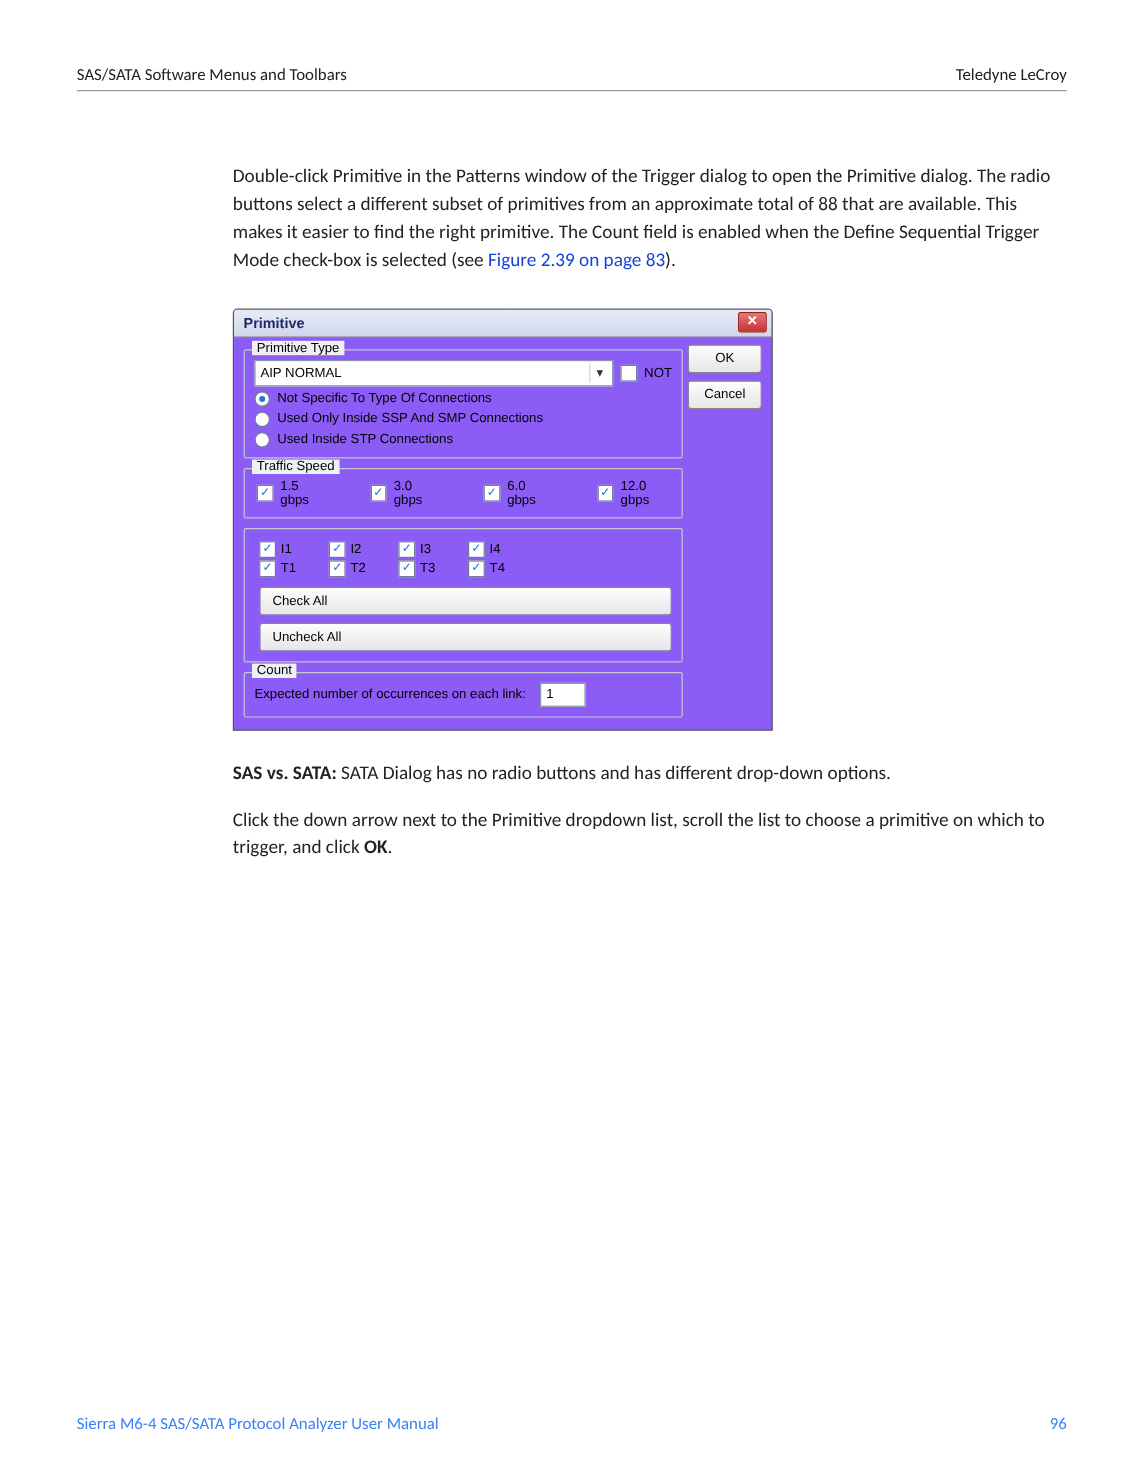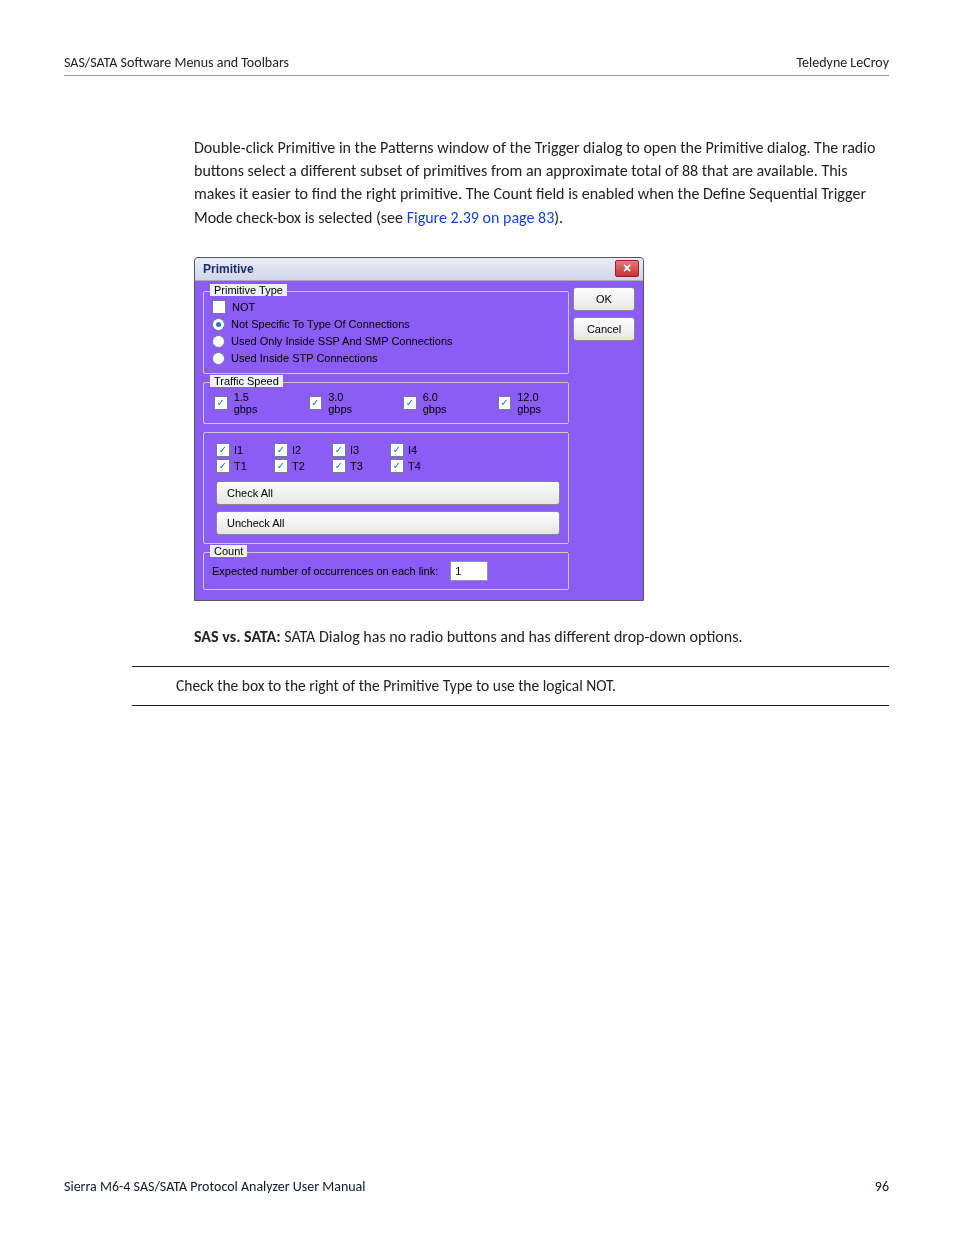--- a/index.html
+++ b/index.html
@@ -169,21 +169,21 @@
   .note-rule p { margin: 0; }
   .note-inset {
     padding-left: 44px;
   }
   .footer {
     position: absolute;
     bottom: 40px;
     left: 64px; right: 64px;
     display: flex; justify-content: space-between;
     font-size: 14px;
-    color: #0f172a;
+    color: #3b82f6;
   }
   .bold { font-weight: 600; }
 </style>
 </head>
 <body>
 
 <div class="page">
 
   <div class="running-head">
     <span>SAS/SATA Software Menus and Toolbars</span>
@@ -203,20 +203,24 @@
         <span class="close-btn">
           <span>✕</span>
         </span>
       </div>
       <div class="dlg-body">
         <div class="dlg-left">
 
           <div class="grp">
             <span class="grp-title">Primitive Type</span>
             <div class="row">
+              <div class="combo">
+                <span>AIP NORMAL</span>
+                <span class="arrow">▾</span>
+              </div>
               <span class="chk empty">✓</span>
               <span>NOT</span>
             </div>
             <div class="radio-row">
               <span class="radio">
                   <span class="dot"></span>
                 </span>
               <span>Not Specific To Type Of Connections</span>
             </div>
             <div class="radio-row">
@@ -308,25 +312,25 @@
           <span class="win-btn">Cancel</span>
         </div>
       </div>
     </div>
   </div>
 
   <div class="body-block" style="margin-top:20px;">
     <p>
       <span class="bold">SAS vs. SATA:</span><span> SATA Dialog has no radio buttons and has different drop-down options.</span>
     </p>
-  </div>
-
-
-  <div class="note-rule" style="margin-top:18px;">
-    <p class="note-inset">Check the box to the right of the Primitive Type to use the logical NOT.</p>
-  </div>
+    <p style="margin-top:16px;">
+      <span>Click the down arrow next to the Primitive dropdown list, scroll the list to choose a primitive on which to trigger, and click </span><span class="bold">OK</span><span>.</span>
+    </p>
+  </div>
+
+
 
   <div class="footer">
     <span>Sierra M6-4 SAS/SATA Protocol Analyzer User Manual</span>
     <span>96</span>
   </div>
 
 </div>
 
 </body></html>

